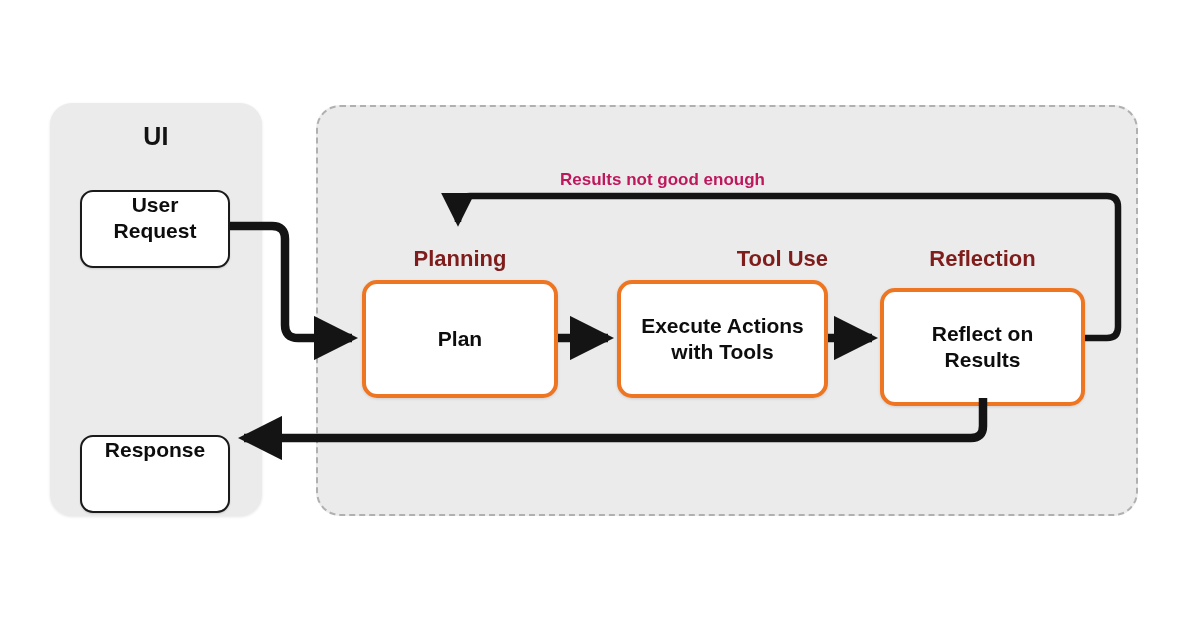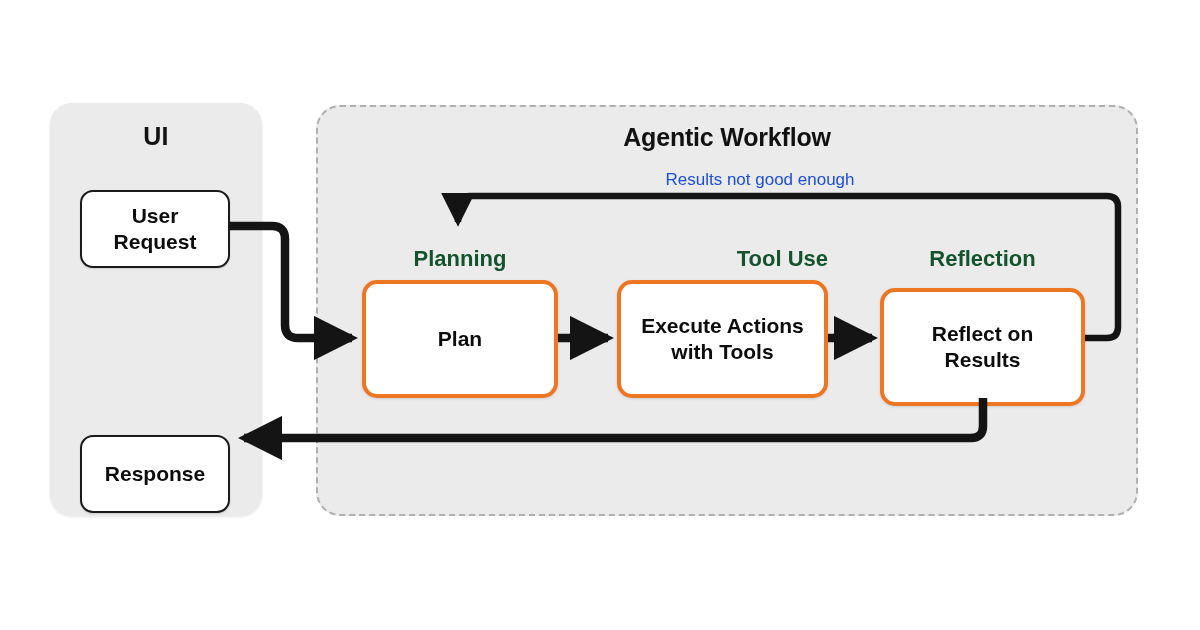--- a/index.html
+++ b/index.html
@@ -64,21 +64,21 @@
     letter-spacing: -0.2px;
   }
 
   
   .plain-box {
     position: absolute;
     background: #ffffff;
     border: 2.5px solid #1a1a1a;
     border-radius: 13px;
     display: flex;
-    align-items: center;
+    align-items: flex-start;
     justify-content: center;
     text-align: center;
     font-weight: bold;
     font-size: 21px;
     color: #0d0d0d;
     line-height: 1.22;
     box-sizing: border-box;
     box-shadow: 0 1px 2px rgba(0,0,0,0.14);
   }
   .box-user-request { left: 80px; top: 190px; width: 150px; height: 78px; }
@@ -104,36 +104,36 @@
   }
   .box-plan       { left: 362px; top: 280px; width: 196px; height: 118px; }
   .box-execute    { left: 617px; top: 280px; width: 211px; height: 118px; }
   .box-reflect    { left: 880px; top: 288px; width: 205px; height: 118px; }
 
   
   .stage-caption {
     position: absolute;
     font-weight: bold;
     font-size: 22px;
-    color: #14532d;
+    color: #7f1d1d;
     text-align: center;
     white-space: nowrap;
     top: 246px;
   }
   .cap-planning   { left: 362px; width: 196px; }
   .cap-tooluse    { left: 617px; width: 211px; text-align: right; }
   .cap-reflection { left: 880px; width: 205px; }
 
   
   .edge-label {
     position: absolute;
     font-size: 17px;
-    color: #1d4ed8;
-    text-align: center;
+    color: #be185d;
     white-space: nowrap;
+    font-weight: bold;
   }
   .label-not-good { left: 560px; top: 170px; width: 400px; }
   .label-ok       { left: 520px; top: 452px; width: 290px; }
 
   
   #connectors {
     position: absolute;
     left: 0;
     top: 0;
     width: 1200px;
@@ -143,21 +143,20 @@
 </style>
 </head>
 <body>
 
 <div id="canvas">
 
   <div class="ui-panel"></div>
   <div class="panel-title ui-title">UI</div>
 
   <div class="workflow-panel"></div>
-  <div class="panel-title wf-title">Agentic Workflow</div>
 
   <div class="plain-box box-user-request">
     <span>
       <span>User</span><br>
       <span>Request</span>
     </span>
   </div>
 
   <div class="plain-box box-response">
     <span>Response</span>

